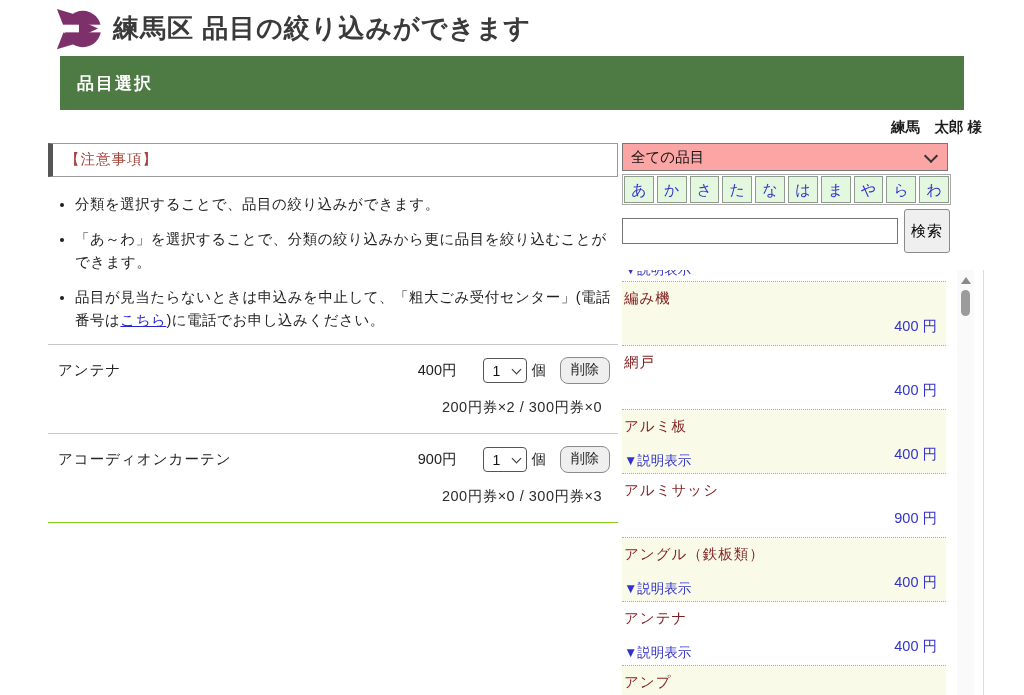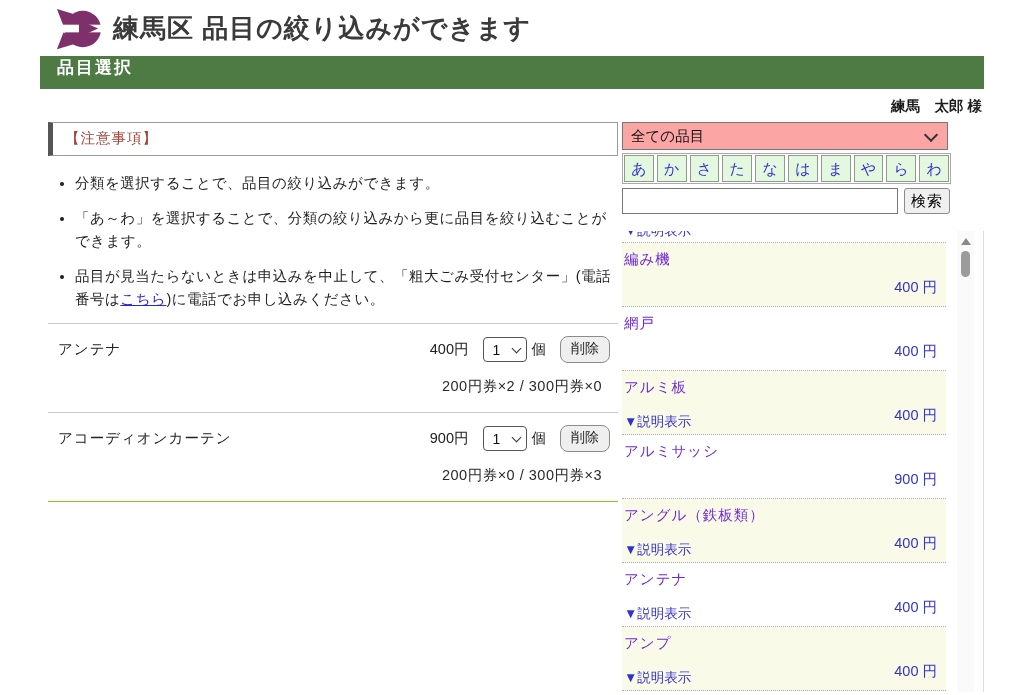--- a/index.html
+++ b/index.html
@@ -4,21 +4,21 @@
 <style>
   * { margin:0; padding:0; box-sizing:border-box; }
   html,body { width:1024px; height:695px; overflow:hidden; background:#fff;
     font-family:"Liberation Sans","DejaVu Sans",sans-serif; color:#222; }
 
   
   .app-header { display:flex; align-items:center; padding:5px 0 4px 55px; height:56px; }
   .logo { width:46px; height:46px; flex:0 0 auto; }
   .app-title { margin-left:12px; font-size:26px; font-weight:bold; color:#3a3a3a; letter-spacing:1px; }
 
-  .page-bar { margin:0 40px; height:33px; background:#4e7a44; display:flex; }
+  .page-bar { margin:0 60px; height:54px; background:#4e7a44; display:flex; align-items:center; }
   .page-bar-title { color:#fff; font-weight:bold; font-size:17px; padding-left:17px; letter-spacing:2px; }
 
   .user-line { margin:8px 42px 0 0; text-align:right; font-size:14.5px; font-weight:bold; color:#1c1c1c; }
 
   
   .main { display:flex; margin:6px 40px 0 48px; }
   .left-col { width:570px; flex:0 0 auto; }
   .right-col { width:362px; flex:0 0 auto; margin-left:4px; position:relative; }
 
   
@@ -28,21 +28,21 @@
   .notice-list li { font-size:14.5px; line-height:1.55; margin-bottom:13px; color:#1e1e1e; letter-spacing:0.5px; }
   a.text-link { color:#2525d8; text-decoration:underline; cursor:pointer; }
 
   
   .sel-table { margin-top:6px; }
   .sel-row { border-top:1px solid #c9c9c9; padding:12px 8px 0 10px; }
   .sel-row.last { border-bottom:1px solid #84cc16; }
   .sel-line1 { display:flex; align-items:center; }
   .sel-name { font-size:14.5px; letter-spacing:1px; }
   .sel-controls { margin-left:auto; display:flex; align-items:center; }
-  .sel-price { font-size:14.5px; margin-right:14px; }
+  .sel-price { font-size:14.5px; margin-right:26px; }
   .qty-wrap { position:relative; }
   .qty-select { -webkit-appearance:none; appearance:none; width:44px; height:25px; border:1.5px solid #555;
     border-radius:4px; background:#fff; font-size:14px; padding-left:9px; color:#111; }
   .qty-wrap::after { content:""; position:absolute; right:7px; top:8px; width:6px; height:6px;
     border-right:1.8px solid #333; border-bottom:1.8px solid #333; transform:rotate(45deg); pointer-events:none; }
   .unit { font-size:14.5px; margin:0 14px 0 5px; }
   .btn { background:#efefef; border:1px solid #8b8b8b; border-radius:8px; font-size:14px; color:#1e1e1e;
     padding:3px 10px 4px; cursor:pointer; font-family:inherit; }
   .voucher { text-align:right; font-size:14.5px; color:#2b2b2b; padding:14px 8px 16px 0; letter-spacing:0.5px; }
 
@@ -53,33 +53,33 @@
   .cat-wrap::after { content:""; position:absolute; right:12px; top:8px; width:8px; height:8px;
     border-right:2px solid #333; border-bottom:2px solid #333; transform:rotate(45deg); pointer-events:none; }
 
   .kana-row { margin-top:3px; width:329px; border:1px solid #aaa; background:#fff; padding:1px;
     display:flex; gap:3px; }
   .kana-btn { flex:1 1 0; height:27px; background:#e4f8e0; border:1px solid #8f9b8f; color:#3333cc;
     font-size:15px; text-align:center; line-height:25px; cursor:pointer; font-family:inherit; }
 
   .search-row { margin-top:4px; display:flex; align-items:center; }
   .search-input { width:276px; height:26px; border:1px solid #767676; background:#fff; font-size:14px; padding:0 6px; }
-  .search-btn { margin-left:6px; width:46px; height:26px; font-size:15px; letter-spacing:1px;
+  .search-btn { margin-left:6px; width:46px; height:44px; font-size:15px; letter-spacing:1px;
     background:#efefef; border:1px solid #8b8b8b; border-radius:3px; cursor:pointer; font-family:inherit; }
 
   
   .list-wrap { margin-top:17px; height:461px; width:362px; position:relative; overflow:hidden;
     border-right:1px solid #ddd; }
   .rows { width:324px; }
   .row-partial { height:12px; overflow:hidden; position:relative; background:#fff; border-bottom:1px dotted #aaa; }
   .row-partial a { position:absolute; top:-9px; left:2px; font-size:13.5px; color:#3333cc; text-decoration:none; }
   .cat-row { position:relative; height:64px; padding:7px 2px 0 2px; border-bottom:1px dotted #aaa; }
   .cat-row.yellow { background:#fafae8; }
   .cat-row.white { background:#fff; }
-  .item-link { font-size:14.5px; color:#6d28d9; text-decoration:none; letter-spacing:1px; cursor:pointer; }
+  .item-link { font-size:14.5px; color:#7f1d1d; text-decoration:none; letter-spacing:1px; cursor:pointer; }
   .item-price { position:absolute; top:35px; right:9px; font-size:14.5px; color:#3333cc; }
   .desc-link { position:absolute; bottom:3px; left:2px; font-size:13.5px; color:#3333cc; text-decoration:none; cursor:pointer; }
 
   
   .sbar { position:absolute; left:335px; top:0; width:17px; height:100%; background:#fafafa; }
   .sbar-up { width:0; height:0; margin:7px auto 6px; border-left:5px solid transparent;
     border-right:5px solid transparent; border-bottom:7px solid #8a8a8a; }
   .sbar-thumb { width:9px; height:26px; margin:0 auto; background:#9b9b9b; border-radius:5px; }
 </style>
 </head>

